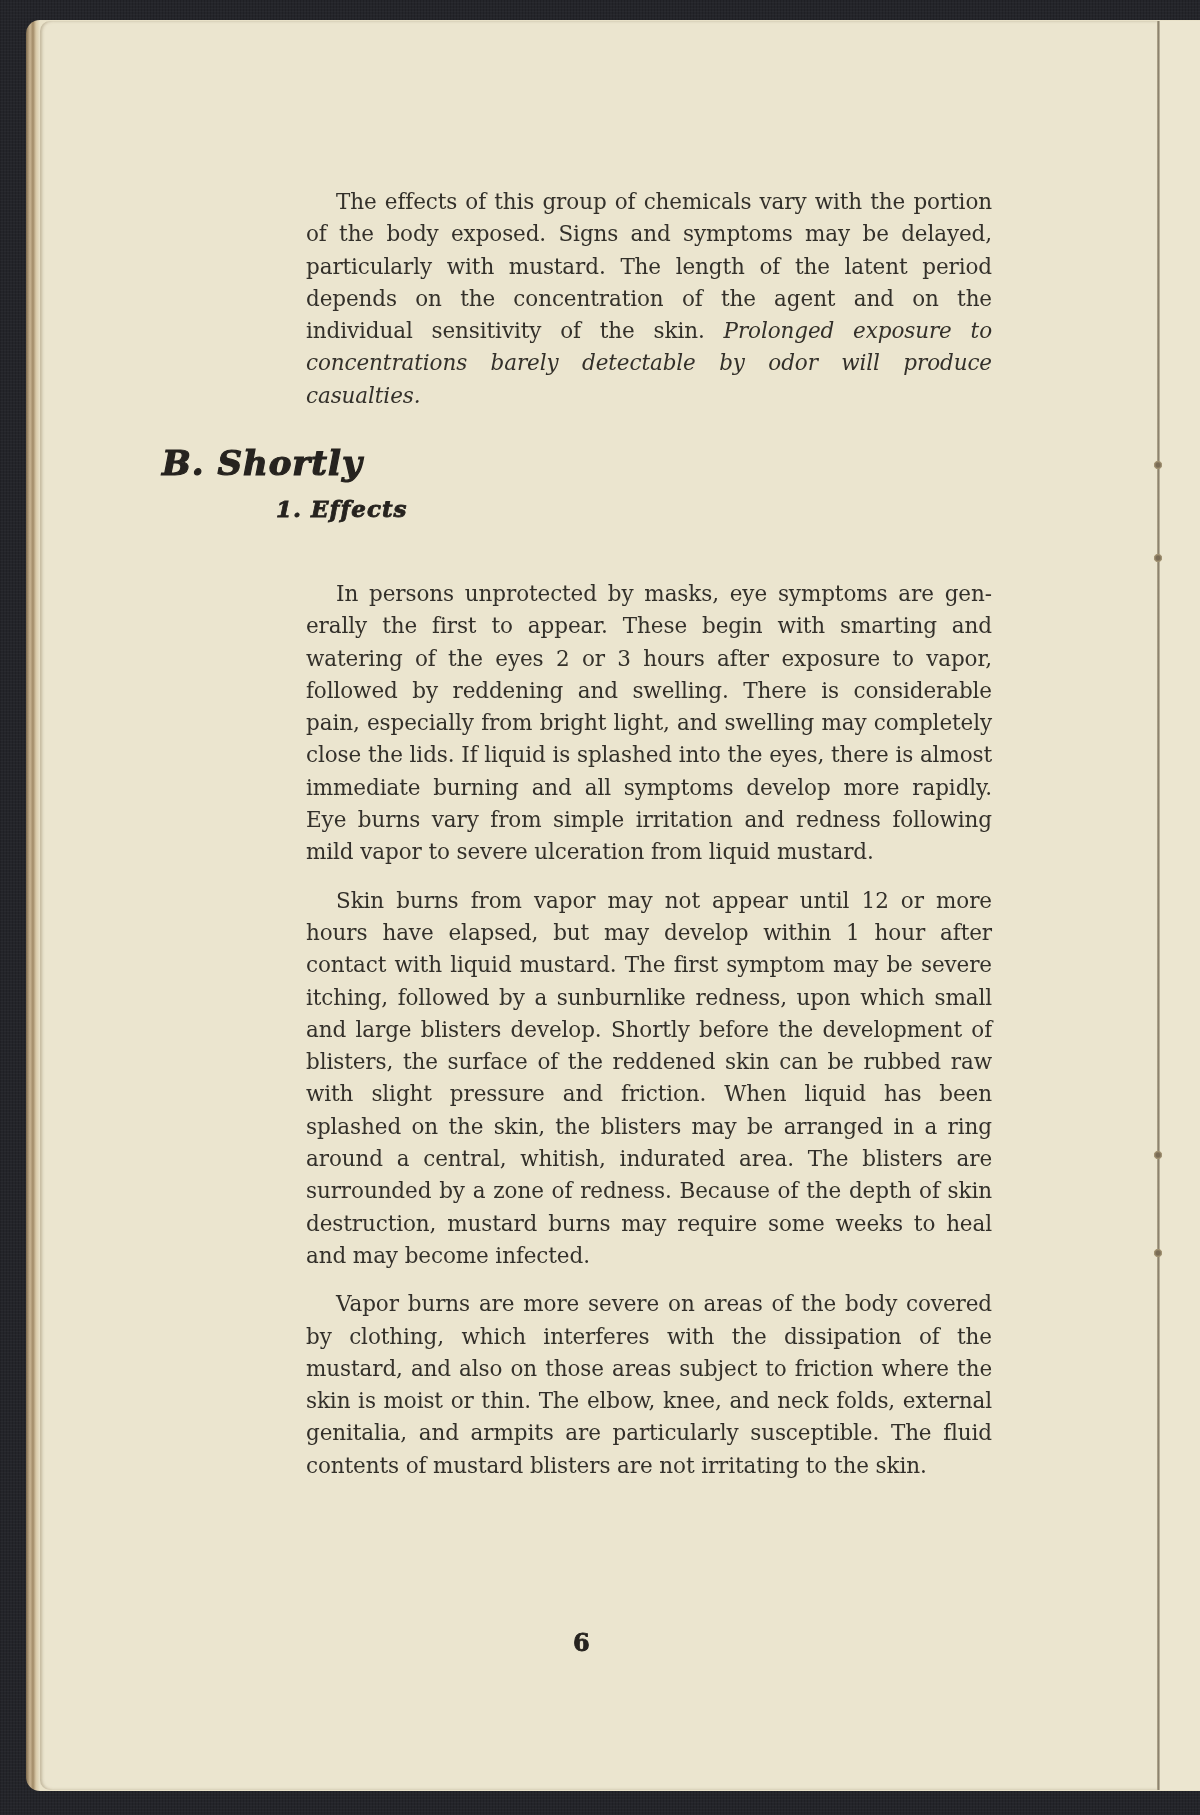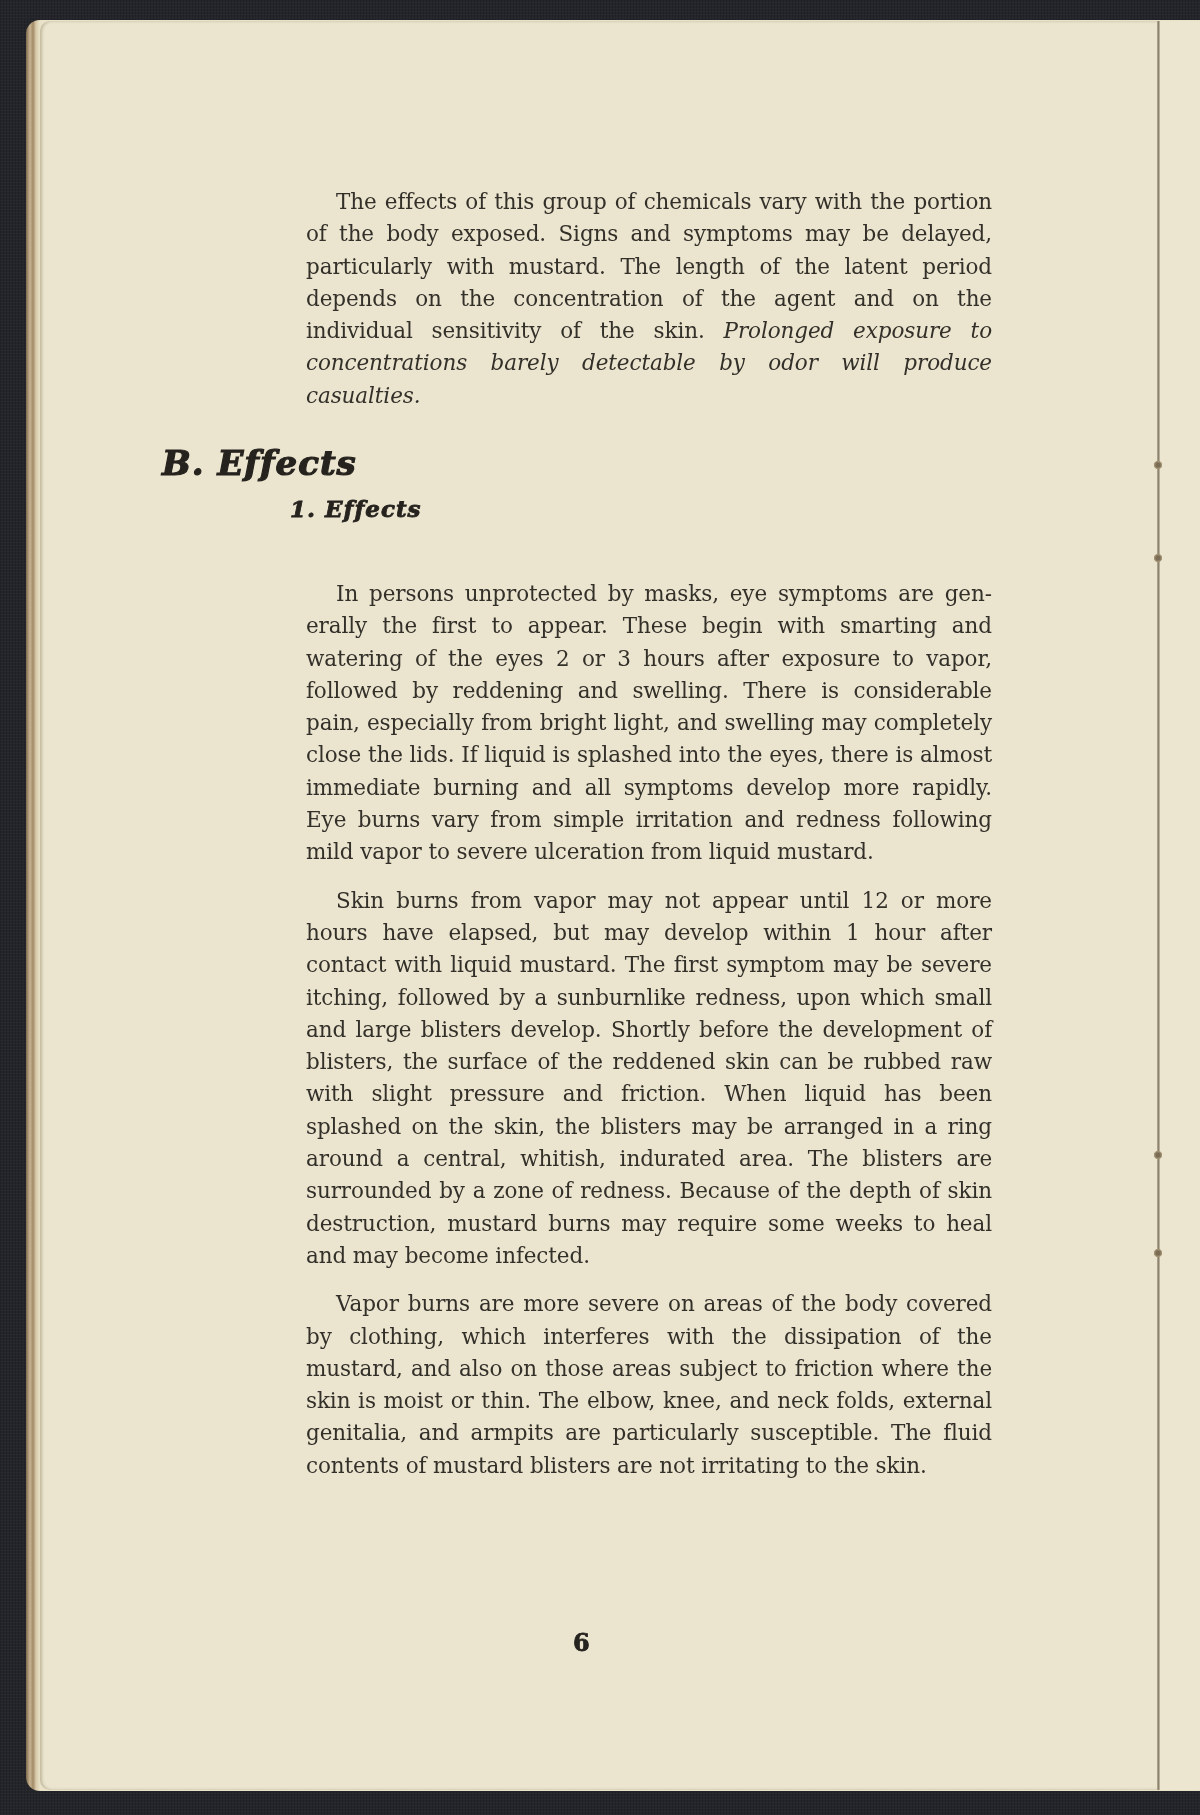--- a/index.html
+++ b/index.html
@@ -48,21 +48,21 @@
   .italic { font-style: italic; }
   .heading-main {
     position: absolute; left: 162px; top: 443px;
     font-family: "DejaVu Serif", "Liberation Serif", serif;
     font-style: italic; font-weight: 900;
     font-size: 34px; color: #26231f;
     letter-spacing: 1px; margin: 0;
     -webkit-text-stroke: 1.2px #26231f;
   }
   .heading-sub {
-    position: absolute; left: 290px; top: 495px;
+    position: absolute; left: 276px; top: 495px;
     font-family: "DejaVu Serif", "Liberation Serif", serif;
     font-style: italic; font-weight: 900;
     font-size: 23px; color: #26231f;
     letter-spacing: 1px; margin: 0;
     -webkit-text-stroke: 0.8px #26231f;
   }
   .page-number {
     position: absolute; left: 573px; top: 1628px;
     font-family: "DejaVu Serif", "Liberation Serif", serif;
     font-weight: 900; font-size: 24px; color: #26231f;
@@ -80,21 +80,21 @@
 <div class="staple" style="top:553px"></div>
 <div class="staple" style="top:1150px"></div>
 <div class="staple" style="top:1248px"></div>
 
 <div class="text-block" style="top:170px">
   <p>
     <span>The effects of this group of chemicals vary with the portion of the body exposed. Signs and symptoms may be delayed, particularly with mustard. The length of the latent period depends on the concentration of the agent and on the individual sensitivity of the skin. </span><span class="italic">Prolonged exposure to concentrations barely detectable by odor will produce casualties.</span>
   </p>
 </div>
 
-<h1 class="heading-main">B. Effects</h1>
+<h1 class="heading-main">B. Shortly</h1>
 <h2 class="heading-sub">1. Effects</h2>
 
 <div class="text-block" style="top:562px">
   <p>In persons unprotected by masks, eye symptoms are gen­erally the first to appear. These begin with smarting and watering of the eyes 2 or 3 hours after exposure to vapor, followed by reddening and swelling. There is considerable pain, especially from bright light, and swelling may com­pletely close the lids. If liquid is splashed into the eyes, there is almost immediate burning and all symptoms de­velop more rapidly. Eye burns vary from simple irrita­tion and redness following mild vapor to severe ulceration from liquid mustard.</p>
   <p>Skin burns from vapor may not appear until 12 or more hours have elapsed, but may develop within 1 hour after contact with liquid mustard. The first symptom may be severe itching, followed by a sunburnlike redness, upon which small and large blisters develop. Shortly before the development of blisters, the surface of the reddened skin can be rubbed raw with slight pressure and friction. When liquid has been splashed on the skin, the blisters may be arranged in a ring around a central, whitish, indurated area. The blisters are surrounded by a zone of redness. Because of the depth of skin destruction, mustard burns may require some weeks to heal and may become infected.</p>
   <p>Vapor burns are more severe on areas of the body cov­ered by clothing, which interferes with the dissipation of the mustard, and also on those areas subject to friction where the skin is moist or thin. The elbow, knee, and neck folds, external genitalia, and armpits are particularly susceptible. The fluid contents of mustard blisters are not irritating to the skin.</p>
 </div>
 
 <div class="page-number">6</div>
 

